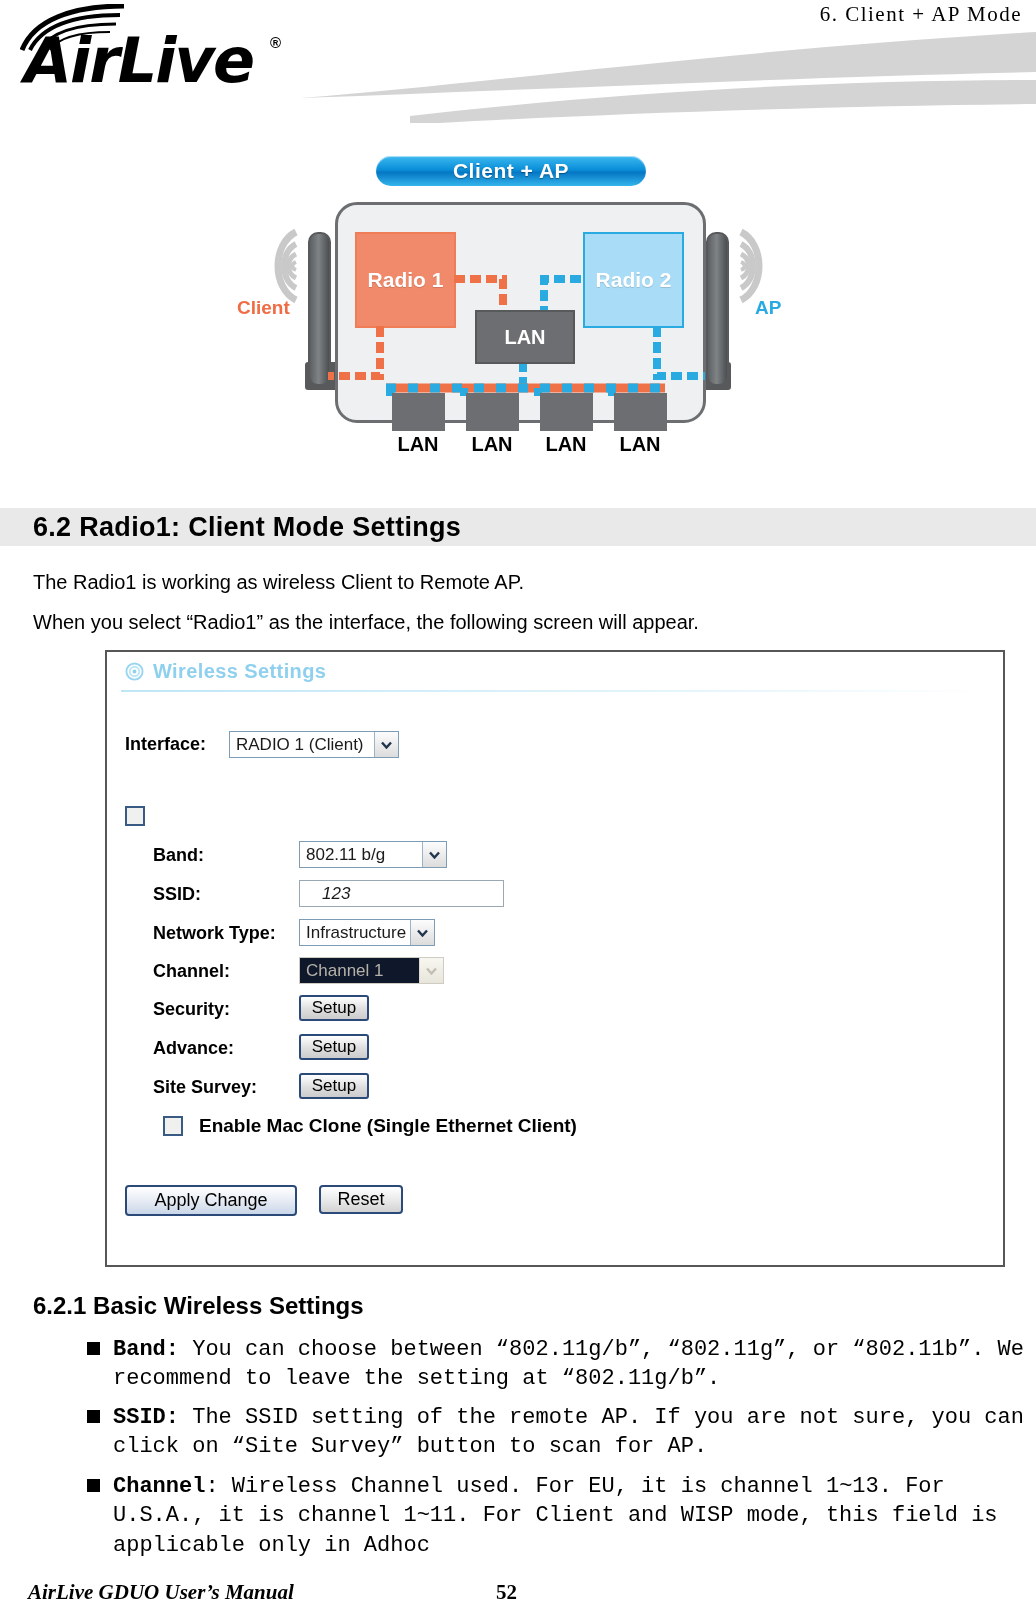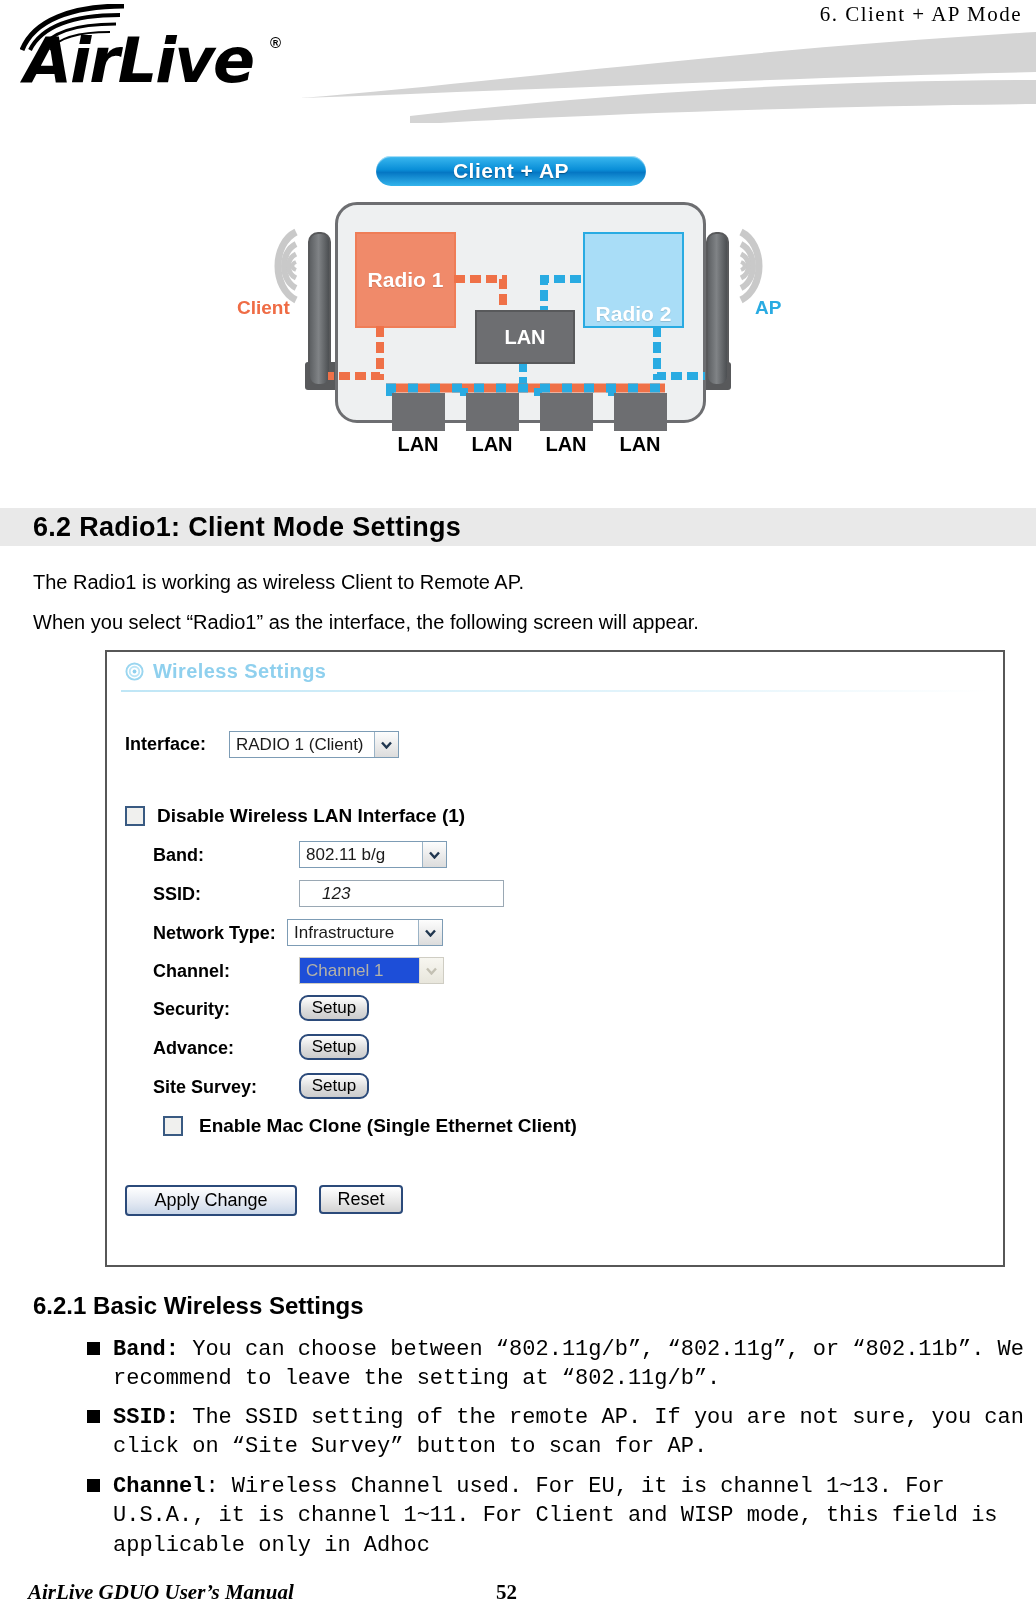--- a/index.html
+++ b/index.html
@@ -60,21 +60,21 @@
   #waves-left{left:38px;top:86px;}
   #waves-right{left:537px;top:86px;}
   #radio1-box{
     position:absolute;left:155px;top:92px;width:97px;height:92px;
     background:#f08a6a;border:2px solid #ef7d57;
     display:flex;align-items:center;justify-content:center;
   }
   #radio2-box{
     position:absolute;left:383px;top:92px;width:97px;height:92px;
     background:#a9ddf7;border:2px solid #29abe2;
-    display:flex;align-items:flex-end;justify-content:center;
+    display:flex;align-items:center;justify-content:center;
   }
   .radio-label{color:#fff;font-weight:bold;font-size:21px;text-shadow:0 1px 1px rgba(0,0,0,.15);}
   #lan-hub{
     position:absolute;left:275px;top:170px;width:96px;height:50px;
     background:#6d6e71;border:2px solid #58595b;
     display:flex;align-items:center;justify-content:center;
   }
   #lan-hub-label{color:#fff;font-weight:bold;font-size:20px;}
   .lan-port{
     position:absolute;top:253px;width:53px;height:38px;background:#6d6e71;
@@ -135,35 +135,35 @@
   }
   .select-text{
     flex:1;padding:0 6px;font-size:17px;color:#1b1b1b;white-space:nowrap;overflow:hidden;
   }
   .select-arrow{
     width:23px;height:25px;flex:0 0 23px;
     background:linear-gradient(to bottom,#fdfdfd,#dcdcdc);
     border-left:1px solid #9bb3c6;display:flex;align-items:center;justify-content:center;
   }
   .select-arrow svg{display:block;}
-  .select-box.disabled{border-color:#cfcdc3;background:#1d4ed8;}
+  .select-box.disabled{border-color:#cfcdc3;background:#0f172a;}
   .select-box.disabled .select-text{color:#b4b2a8;}
   .select-box.disabled .select-arrow{
     background:linear-gradient(to bottom,#f7f6f0,#e8e6dc);border-left:1px solid #ddd9cc;
   }
   .text-input{
     position:absolute;height:27px;border:1px solid #9aa8b4;background:#fff;
     font-size:17px;color:#1b1b1b;display:flex;align-items:center;padding-left:22px;
     box-sizing:border-box;
     font-style:italic;
   }
   .setup-button{
     position:absolute;width:70px;height:26px;
     background:linear-gradient(to bottom,#ffffff,#dedede 55%,#cccccc);
-    border:2px solid #2b4a7a;border-radius:9px;
+    border:2px solid #2b4a7a;border-radius:3px;
     display:flex;align-items:center;justify-content:center;
     font-size:17px;color:#000;box-sizing:border-box;text-align:center;
   }
   .checkbox{
     position:absolute;width:20px;height:20px;background:#f0f0ee;border:2px solid #395a82;
     box-sizing:border-box;
   }
   .checkbox-label{
     position:absolute;font-weight:bold;font-size:19px;color:#000;white-space:nowrap;
   }
@@ -325,37 +325,36 @@
   <div class="select-box" style="left:122px;top:79px;width:170px;">
     <span class="select-text">RADIO 1 (Client)</span>
     <span class="select-arrow">
       <svg width="11" height="8" viewBox="0 0 11 8">
           <path d="M1 1.5 L5.5 6.5 L10 1.5" stroke="#20364f" stroke-width="2.4" fill="none"></path>
         </svg>
     </span>
   </div>
 
   <div class="checkbox" style="left:18px;top:154px;"></div>
-  <div class="checkbox-label" style="left:50px;top:153px;">Disable Wireless LAN Interface (1)</div>
 
   <div class="form-label" style="left:46px;top:193px;">Band:</div>
   <div class="select-box" style="left:192px;top:189px;width:148px;">
     <span class="select-text">802.11 b/g</span>
     <span class="select-arrow">
       <svg width="11" height="8" viewBox="0 0 11 8">
           <path d="M1 1.5 L5.5 6.5 L10 1.5" stroke="#20364f" stroke-width="2.4" fill="none"></path>
         </svg>
     </span>
   </div>
 
   <div class="form-label" style="left:46px;top:232px;">SSID:</div>
   <div class="text-input" style="left:192px;top:228px;width:205px;">123</div>
 
   <div class="form-label" style="left:46px;top:271px;">Network Type:</div>
-  <div class="select-box" style="left:180px;top:267px;width:156px;">
+  <div class="select-box" style="left:192px;top:267px;width:136px;">
     <span class="select-text">Infrastructure</span>
     <span class="select-arrow">
       <svg width="11" height="8" viewBox="0 0 11 8">
           <path d="M1 1.5 L5.5 6.5 L10 1.5" stroke="#20364f" stroke-width="2.4" fill="none"></path>
         </svg>
     </span>
   </div>
 
   <div class="form-label" style="left:46px;top:309px;">Channel:</div>
   <div class="select-box disabled" style="left:192px;top:305px;width:145px;">

